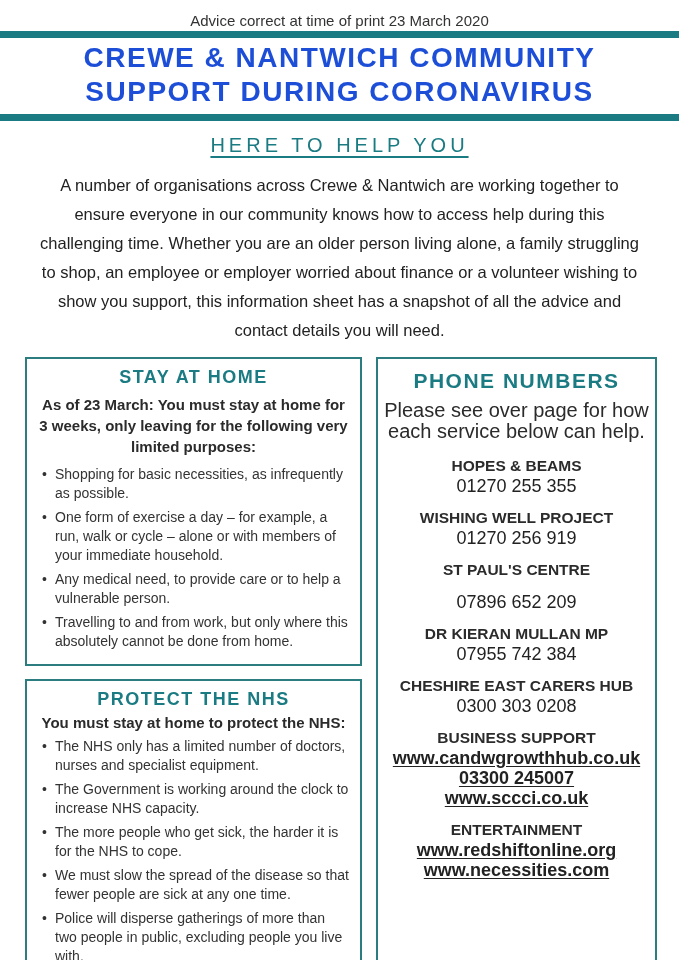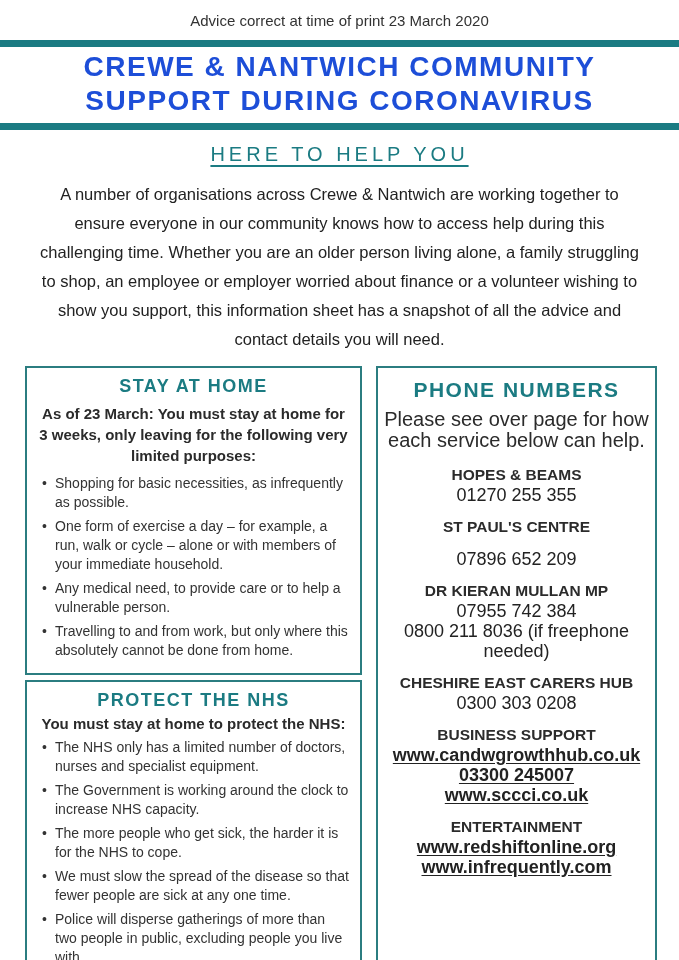--- a/index.html
+++ b/index.html
@@ -9,21 +9,21 @@
     font-family: "Liberation Sans", "DejaVu Sans", sans-serif;
     color: #2b2b2b;
     overflow: hidden;
     position: relative;
   }
   .advice-note {
     text-align: center;
     font-size: 15px;
     color: #333;
     padding-top: 12px;
-    height: 40px;
+    height: 31px;
   }
   .teal-bar {
     width: 100%; height: 7px;
     background: #1b7b82;
   }
   .main-title {
     text-align: center;
     color: #1d4ed8;
     font-weight: bold;
     font-size: 28px;
@@ -88,21 +88,21 @@
     line-height: 19px;
     margin-bottom: 5px;
     color: #333;
   }
   .bullets li::before {
     content: "•";
     position: absolute;
     left: 5px;
     top: 0;
   }
-  #stay-box { min-height: 250px; margin-bottom: 5px; }
+  #stay-box { min-height: 250px; margin-bottom: 13px; }
   #nhs-box  { min-height: 296px; margin-bottom: 9px; }
   #nhs-box .box-heading { margin-bottom: 2px; }
   #nhs-box .box-intro { margin-bottom: 2px; }
   #phone-box {
     min-height: 648px;
     padding: 10px 6px;
   }
   #phone-box .box-heading {
     font-size: 21px;
     margin-bottom: 7px;
@@ -186,49 +186,52 @@
       <div class="phone-intro">
         <div>Please see over page for how</div>
         <div>each service below can help.</div>
       </div>
 
       <div class="entry">
         <div class="entry-name">HOPES &amp; BEAMS</div>
         <div class="entry-line">01270 255 355</div>
       </div>
 
+      <div class="entry">
+        <div class="entry-name">WISHING WELL PROJECT</div>
+        <div class="entry-line">01270 256 919</div>
+      </div>
 
       <div class="entry">
         <div class="entry-name">ST PAUL'S CENTRE</div>
       </div>
 
       <div class="entry">
         <div class="entry-line">07896 652 209</div>
       </div>
 
       <div class="entry">
         <div class="entry-name">DR KIERAN MULLAN MP</div>
         <div class="entry-line">07955 742 384</div>
-        <div class="entry-line">0800 211 8036 (if freephone needed)</div>
       </div>
 
       <div class="entry">
         <div class="entry-name">CHESHIRE EAST CARERS HUB</div>
         <div class="entry-line">0300 303 0208</div>
       </div>
 
       <div class="entry">
         <div class="entry-name">BUSINESS SUPPORT</div>
         <div class="entry-line u">www.candwgrowthhub.co.uk</div>
         <div class="entry-line u">03300 245007</div>
         <div class="entry-line u">www.sccci.co.uk</div>
       </div>
 
       <div class="entry">
         <div class="entry-name">ENTERTAINMENT</div>
         <div class="entry-line u">www.redshiftonline.org</div>
-        <div class="entry-line u">www.infrequently.com</div>
+        <div class="entry-line u">www.necessities.com</div>
       </div>
 
     </div>
   </div>
 
 </div>
 
 </body></html>

